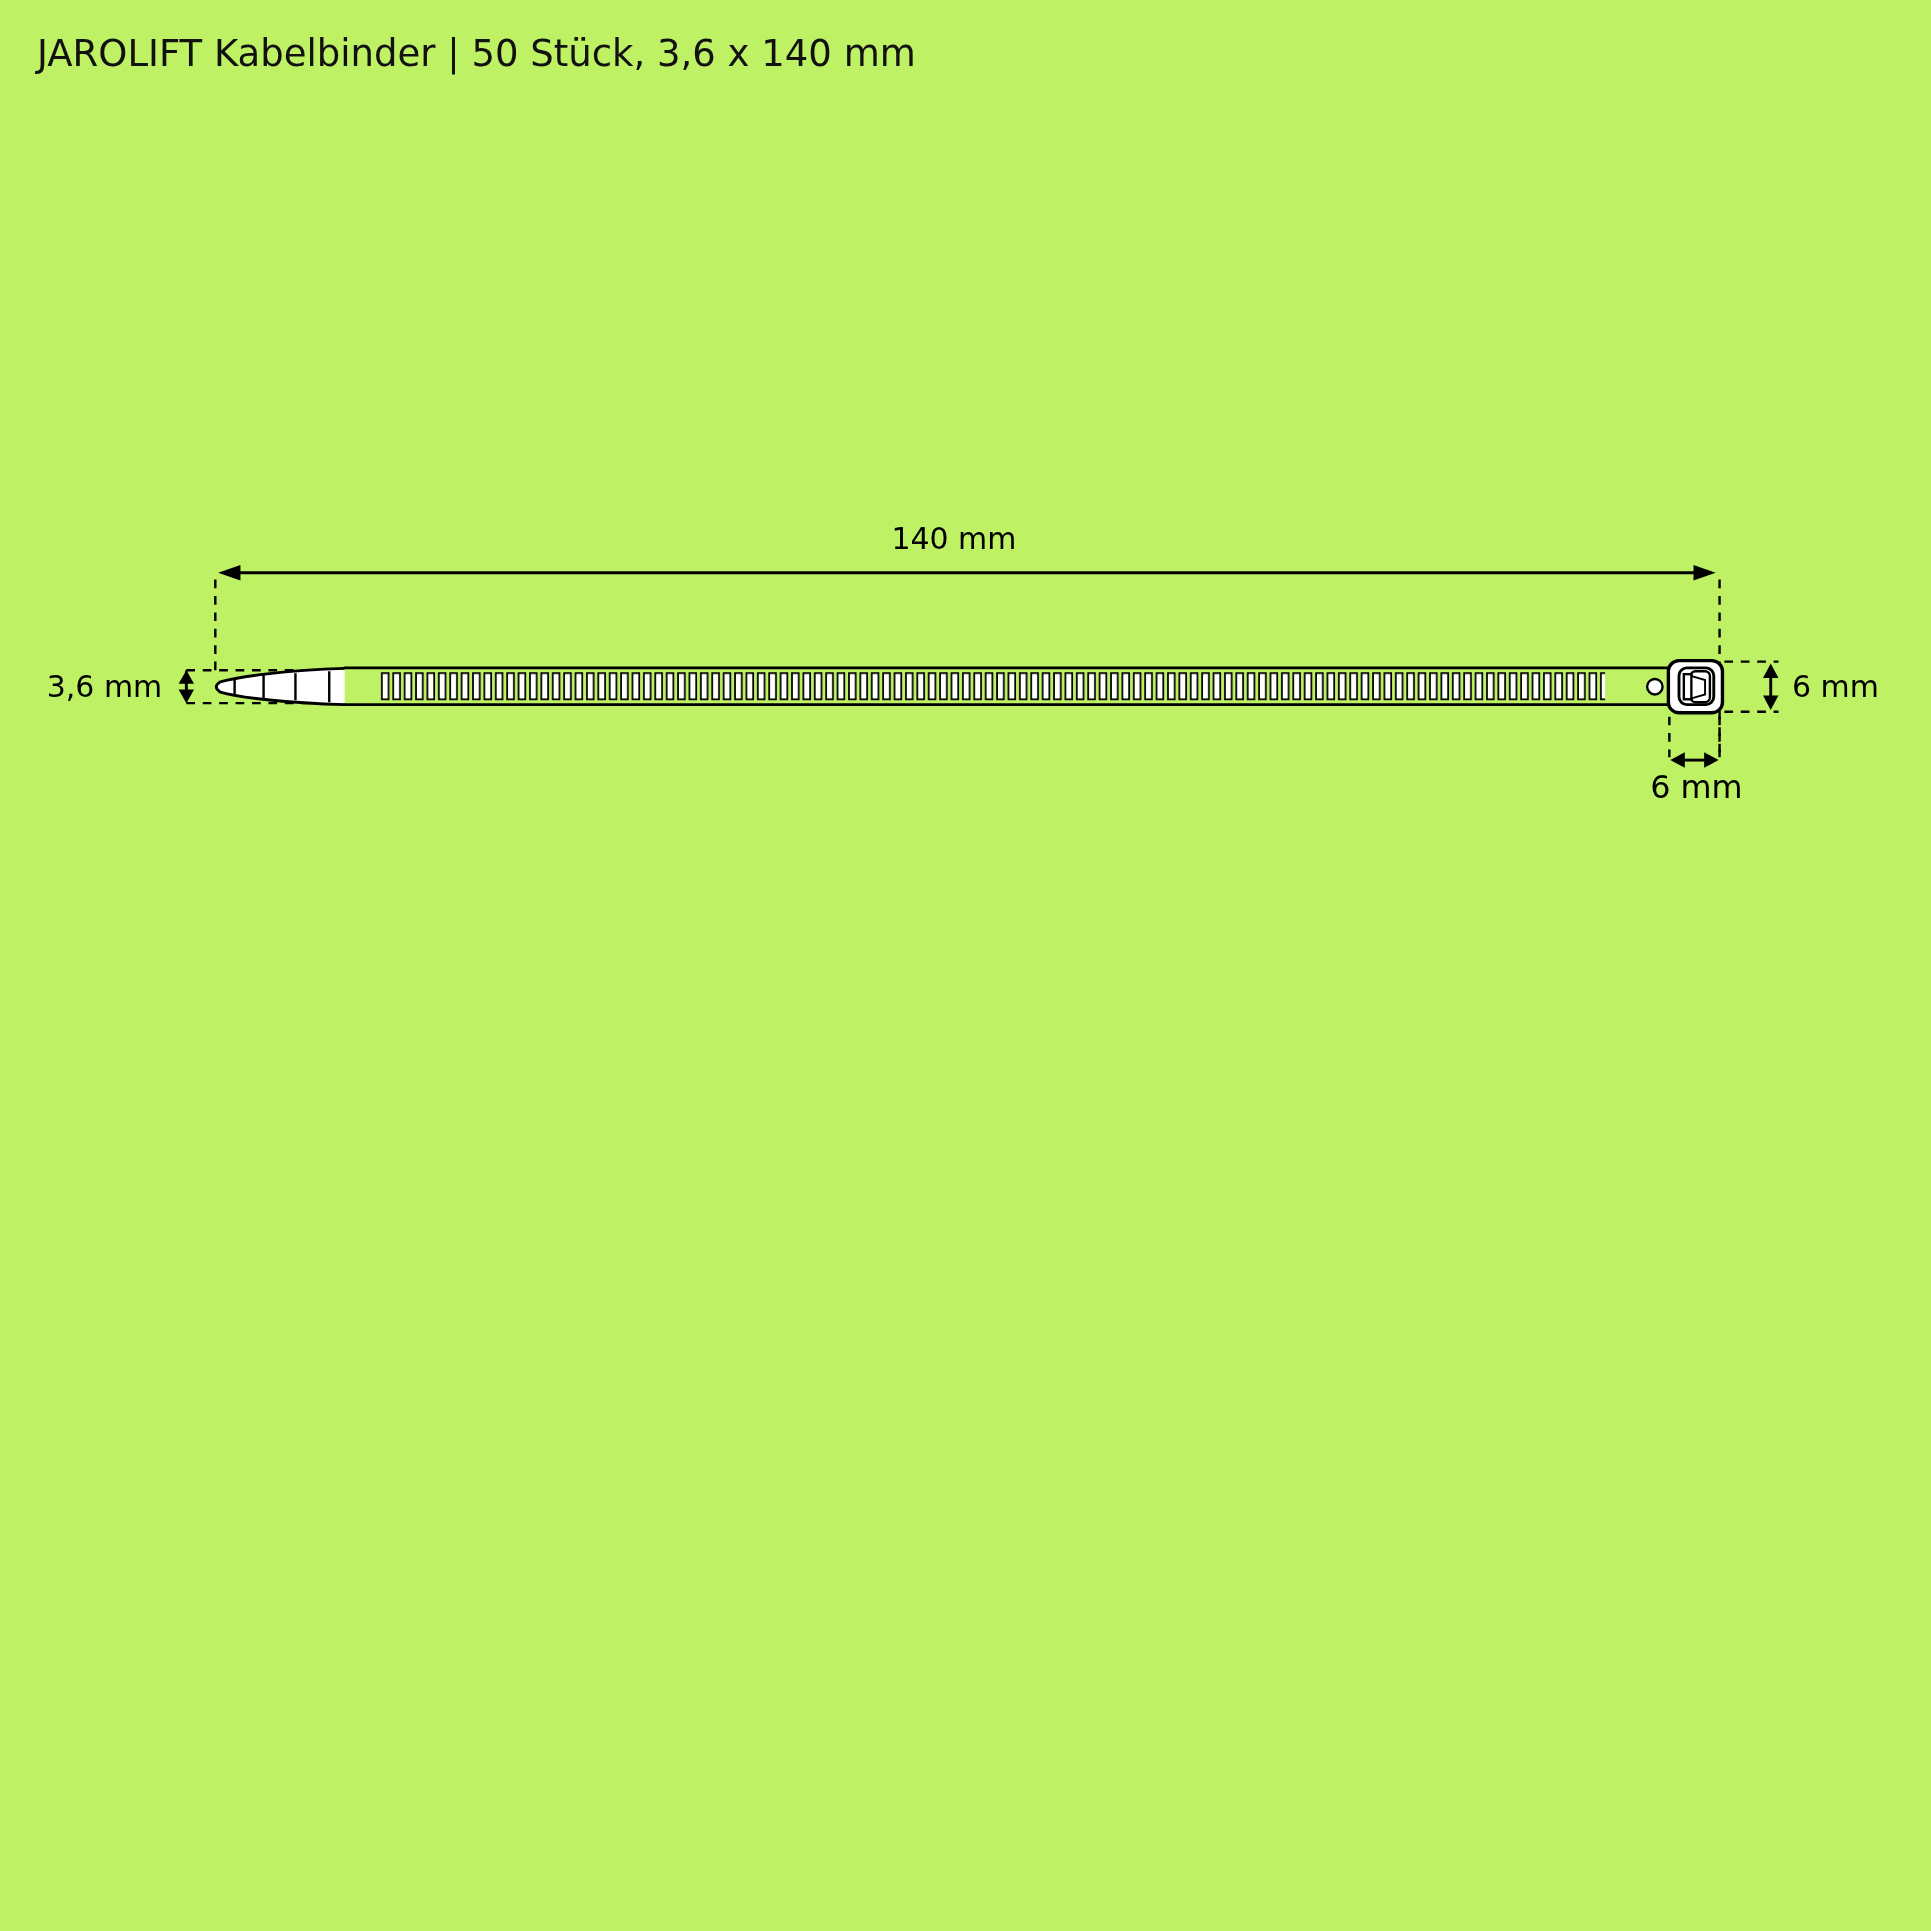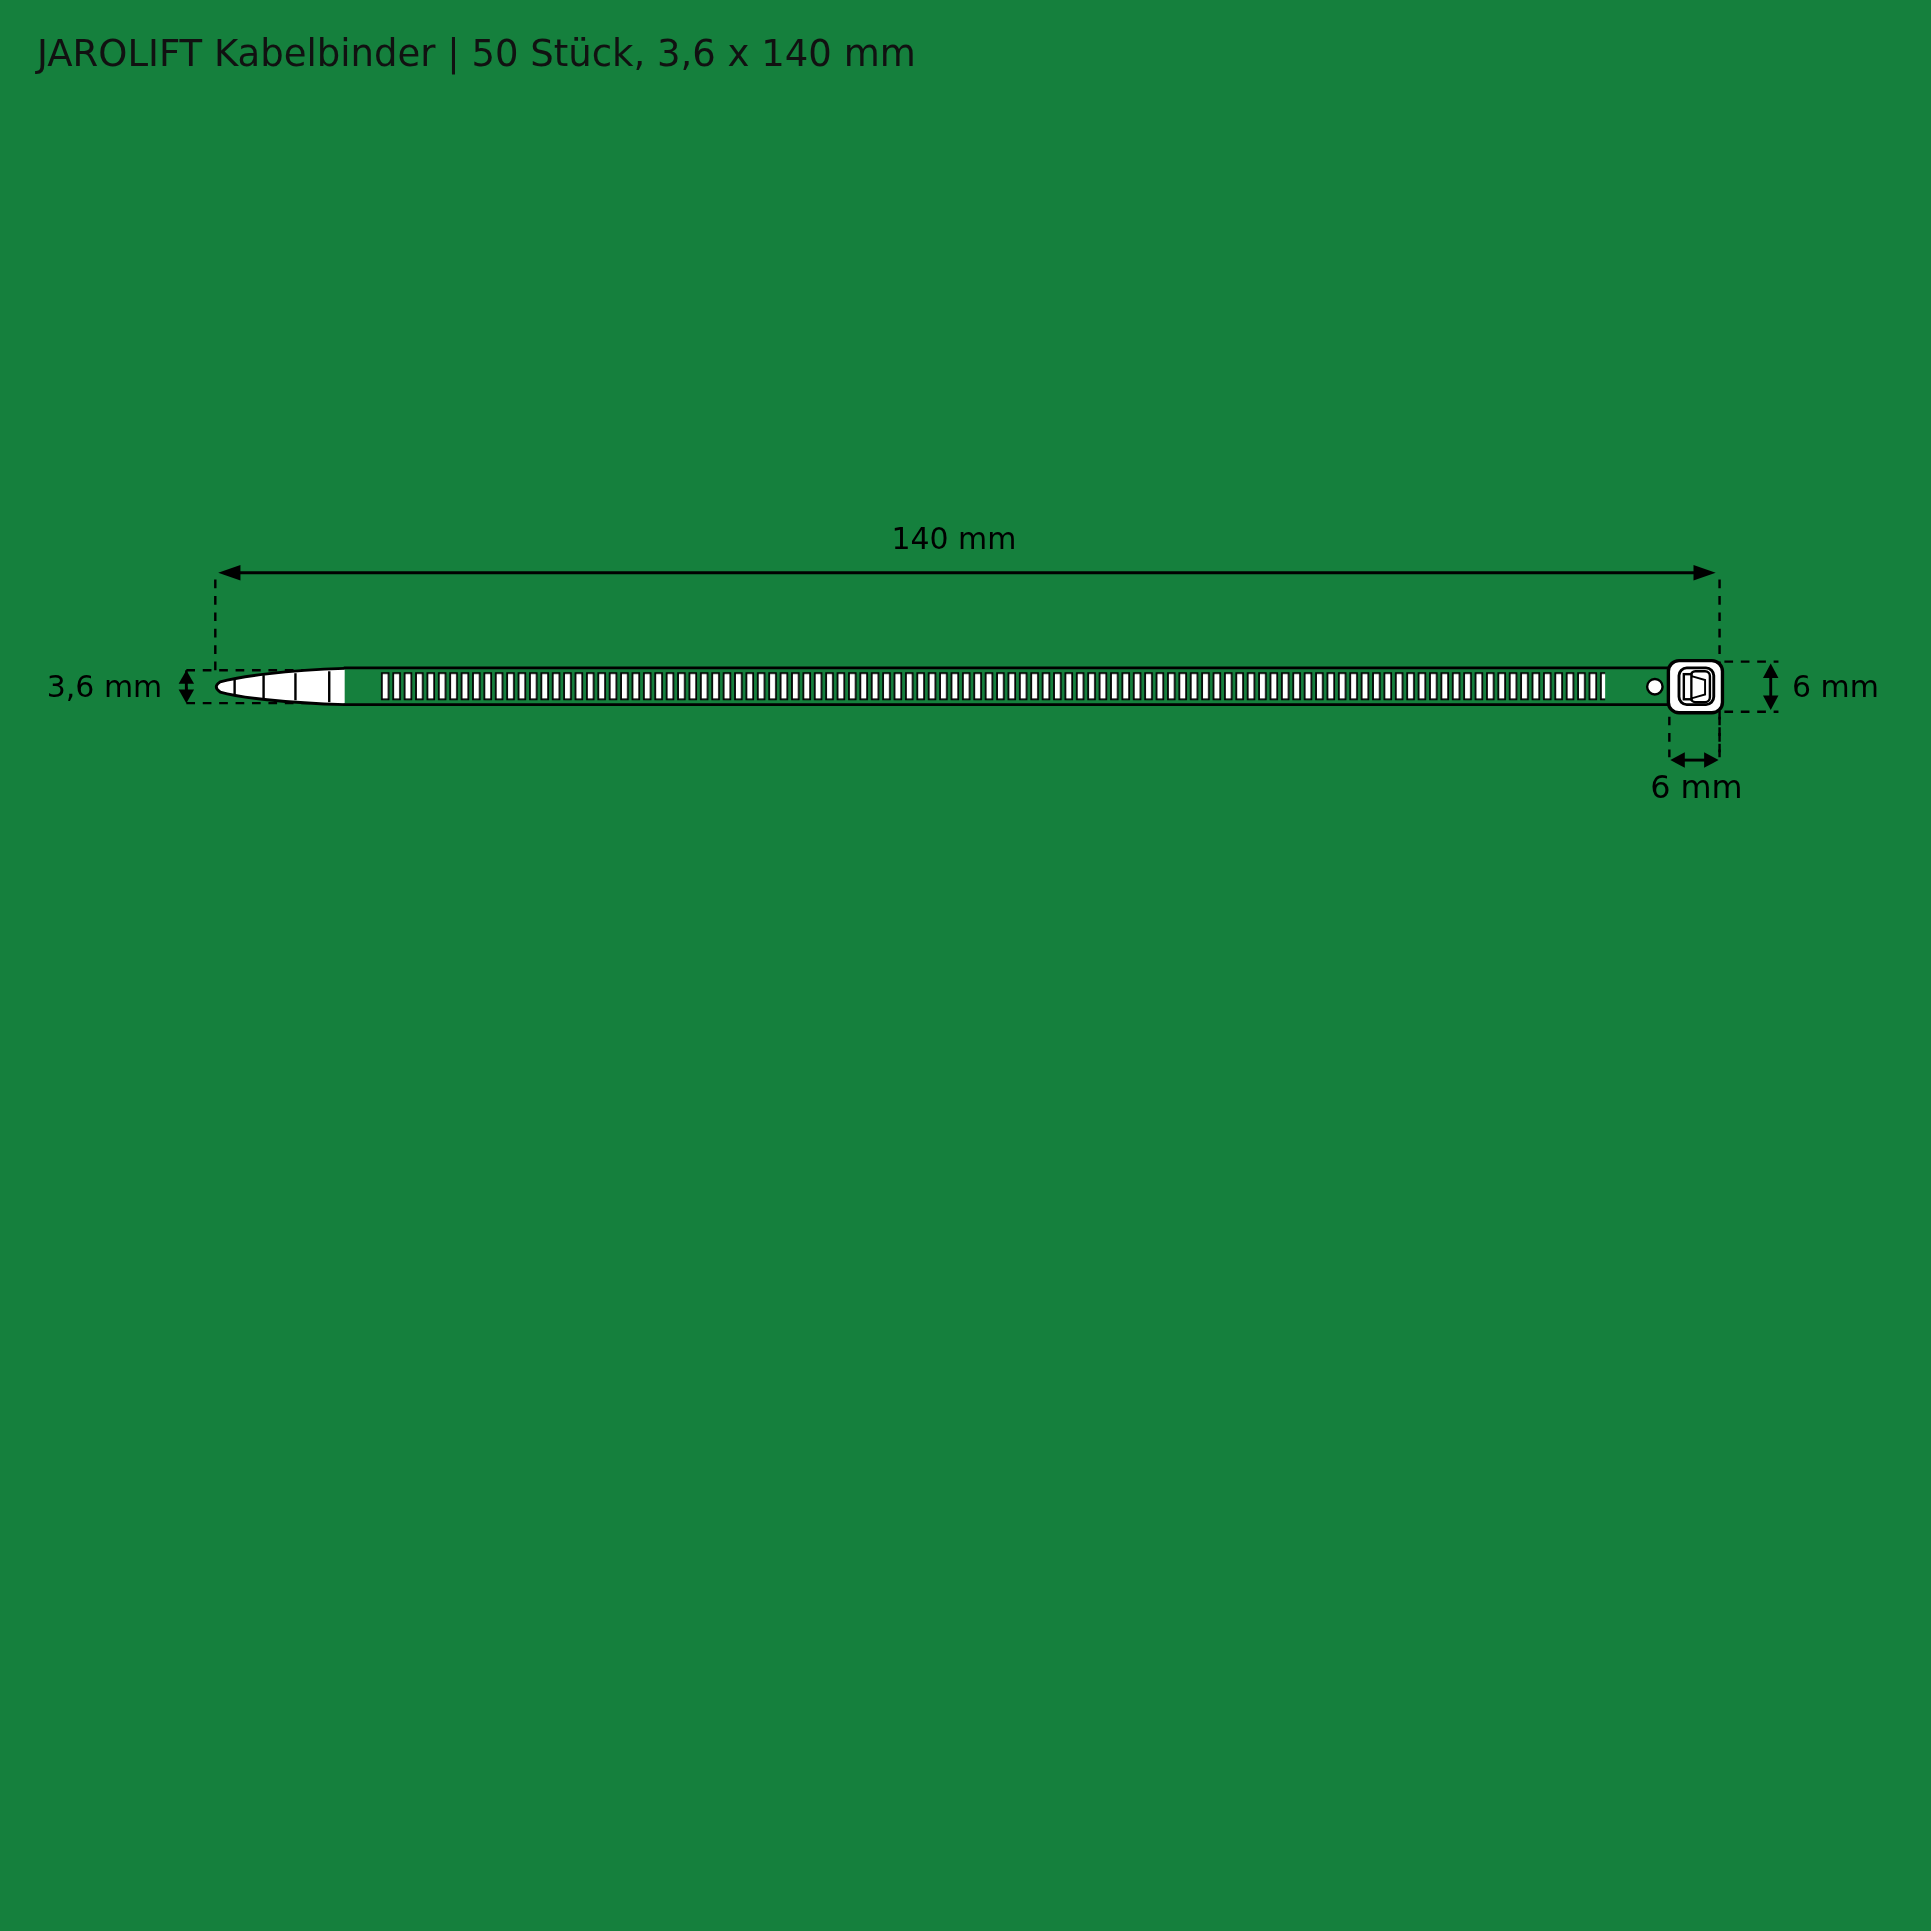--- a/index.html
+++ b/index.html
@@ -7,21 +7,21 @@
     padding: 0;
     background: #ffffff;
     width: 1931px;
     height: 1931px;
     font-family: "DejaVu Sans", sans-serif;
   }
   .page {
     position: relative;
     width: 1931px;
     height: 1931px;
-    background: #15803d;
+    background: #bef264;
     overflow: hidden;
   }
   .title {
     position: absolute;
     left: 37px;
     top: 33px;
     font-size: 37px;
     line-height: 1.15;
     color: #111111;
     white-space: nowrap;

